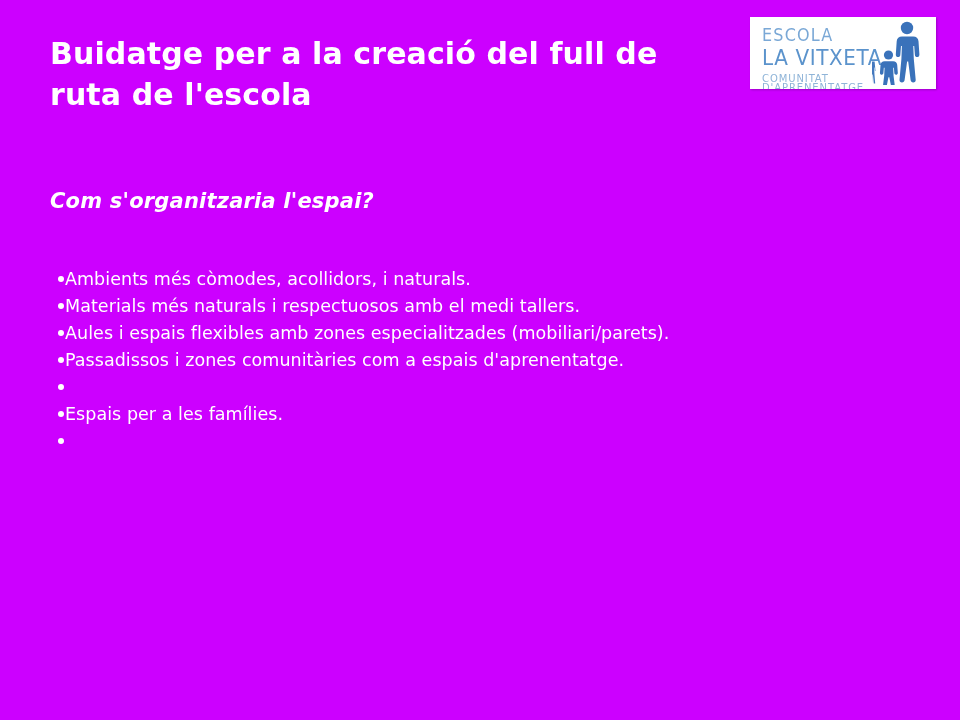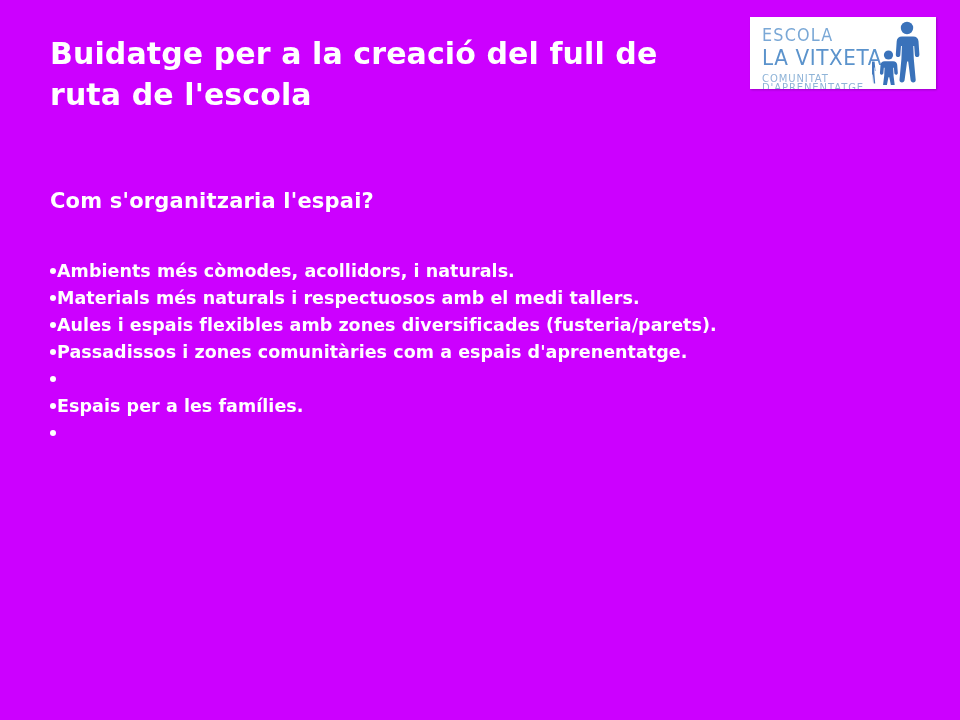--- a/index.html
+++ b/index.html
@@ -104,35 +104,35 @@
   .section-heading {
     position: absolute;
     left: 50px;
     top: 188px;
     color: #ffffff;
     font-size: 21px;
     font-weight: bold;
     line-height: 26px;
     letter-spacing: 0.2px;
     margin: 0;
+    font-style: italic;
   }
 
   .bullet-list {
     position: absolute;
     left: 50px;
     top: 258px;
     width: 868px;
     list-style: none;
-    margin: 0;
+    margin: 8px;
     padding: 0;
     color: #ffffff;
     font-size: 17.5px;
     line-height: 27px;
     letter-spacing: 0.05px;
-    font-weight: bold;
   }
   .bullet-item {
     position: relative;
     margin: 0;
     padding: 0;
     text-indent: 0;
   }
   .bullet-item .dot {
     display: inline-block;
     width: 6px;
@@ -198,21 +198,21 @@
   <h2 class="section-heading">Com s'organitzaria l'espai?</h2>
 
   <ul class="bullet-list">
     <li class="bullet-item">
       <span class="dot"></span><span class="bullet-text">Ambients més còmodes, acollidors, i naturals.</span>
     </li>
     <li class="bullet-item">
       <span class="dot"></span><span class="bullet-text">Materials més naturals i respectuosos amb el medi tallers.</span>
     </li>
     <li class="bullet-item">
-      <span class="dot"></span><span class="bullet-text">Aules i espais flexibles amb zones diversificades (fusteria/parets).</span>
+      <span class="dot"></span><span class="bullet-text">Aules i espais flexibles amb zones especialitzades (mobiliari/parets).</span>
     </li>
     <li class="bullet-item">
       <span class="dot"></span><span class="bullet-text">Passadissos i zones comunitàries com a espais d'aprenentatge.</span>
     </li>
     <li class="bullet-item">
       <span class="dot"></span>
     </li>
     <li class="bullet-item">
       <span class="dot"></span><span class="bullet-text">Espais per a les famílies.</span>
     </li>

